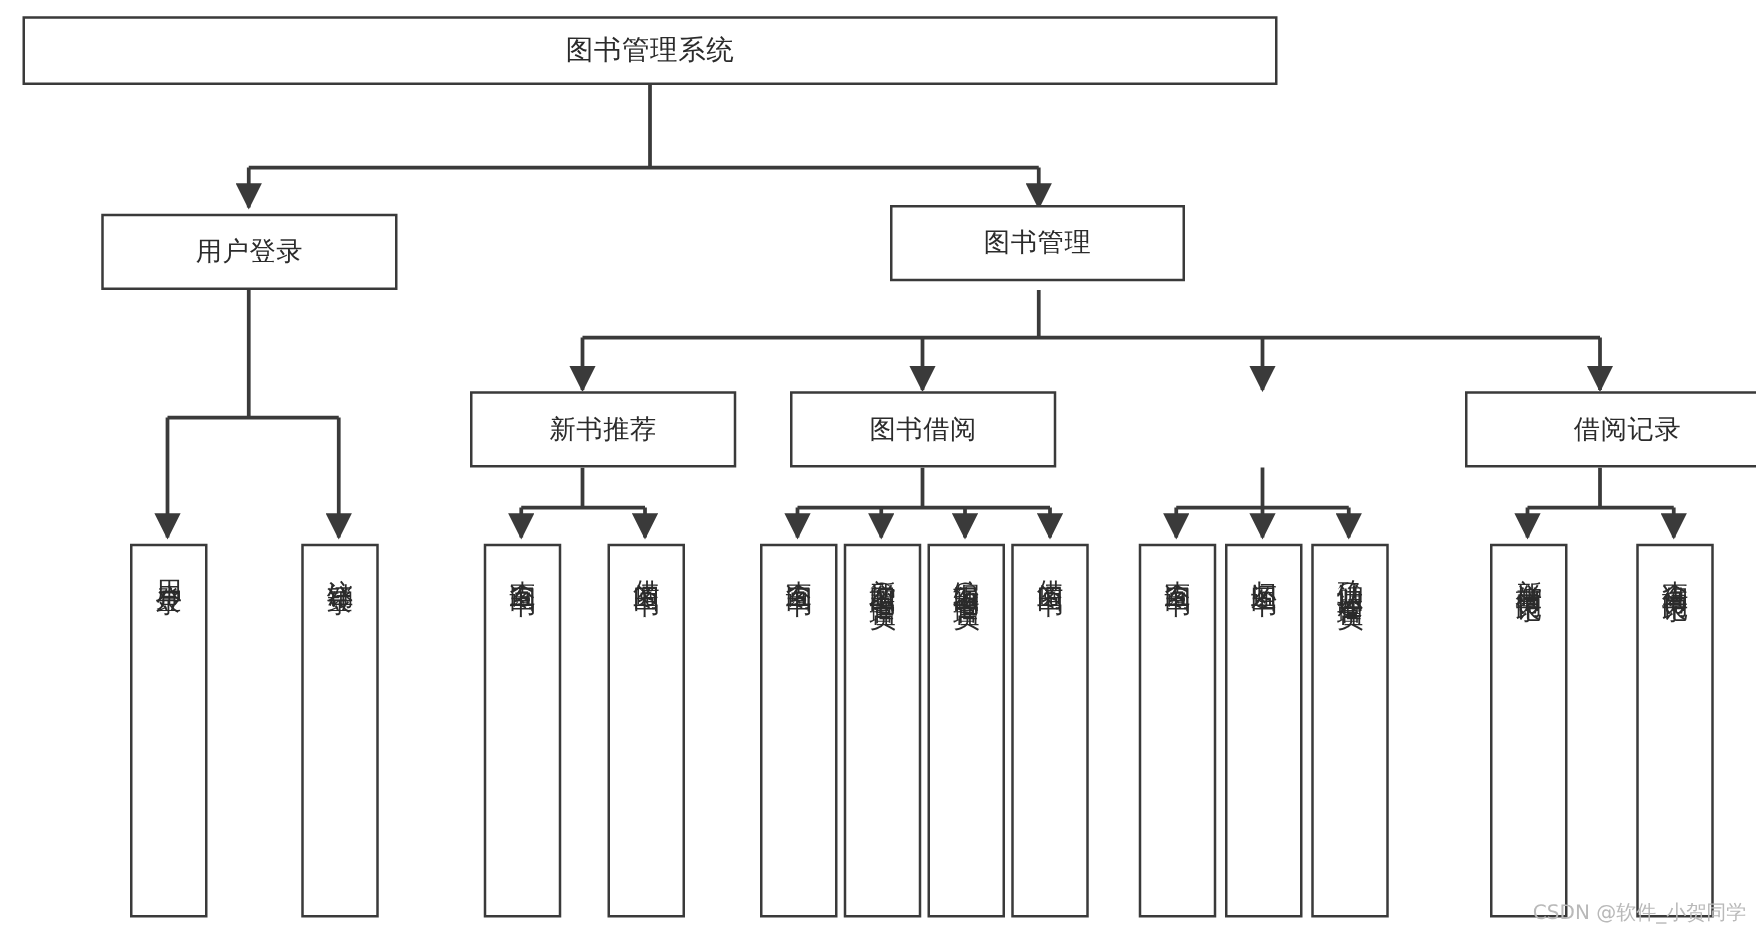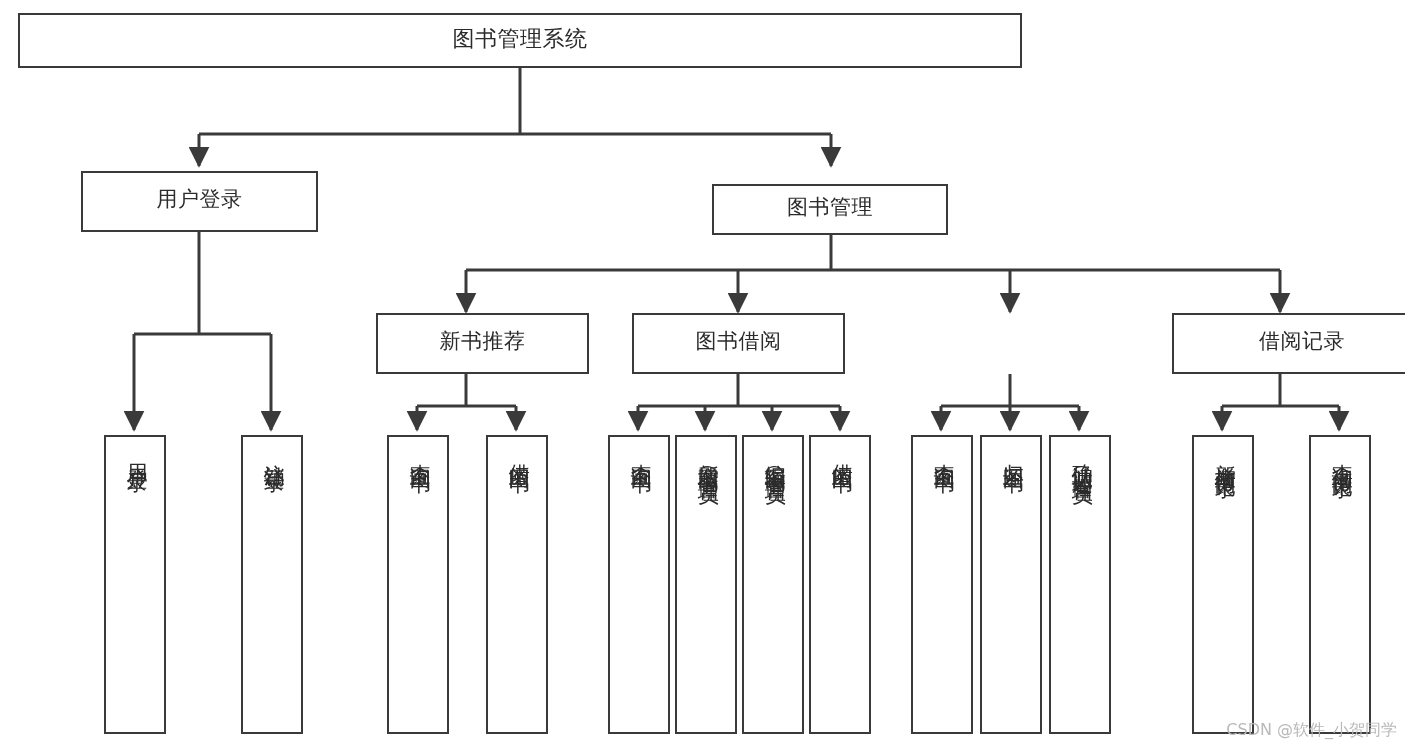--- a/index.html
+++ b/index.html
@@ -35,21 +35,20 @@
     align-items: center;
     justify-content: center;
     color: #2b2b2b;
     z-index: 2;
   }
   .node .label {
     display: block;
     text-align: center;
     line-height: 1.05;
     letter-spacing: 0.5px;
-    font-family: Liberation Mono, monospace;
   }
   
   .node.horiz .label {
     font-size: 21px;
     white-space: nowrap;
   }
   .node.root .label { font-size: 22px; }
   
   .node.vert {
     align-items: flex-start;
@@ -131,21 +130,21 @@
     </g>
   </svg>
 
   <div class="node horiz root" style="left:18px; top:13px; width:1004px; height:55px;">
     <span class="label">图书管理系统</span>
   </div>
 
   <div class="node horiz" style="left:81px; top:171px; width:237px; height:61px;">
     <span class="label">用户登录</span>
   </div>
-  <div class="node horiz" style="left:712px; top:184px; width:236px; height:51px;">
+  <div class="node horiz" style="left:712px; top:164px; width:236px; height:61px;">
     <span class="label">图书管理</span>
   </div>
 
   <div class="node horiz" style="left:376px; top:313px; width:213px; height:61px;">
     <span class="label">新书推荐</span>
   </div>
   <div class="node horiz" style="left:632px; top:313px; width:213px; height:61px;">
     <span class="label">图书借阅</span>
   </div>
   <div class="node horiz" style="left:1172px; top:313px; width:260px; height:61px;">

